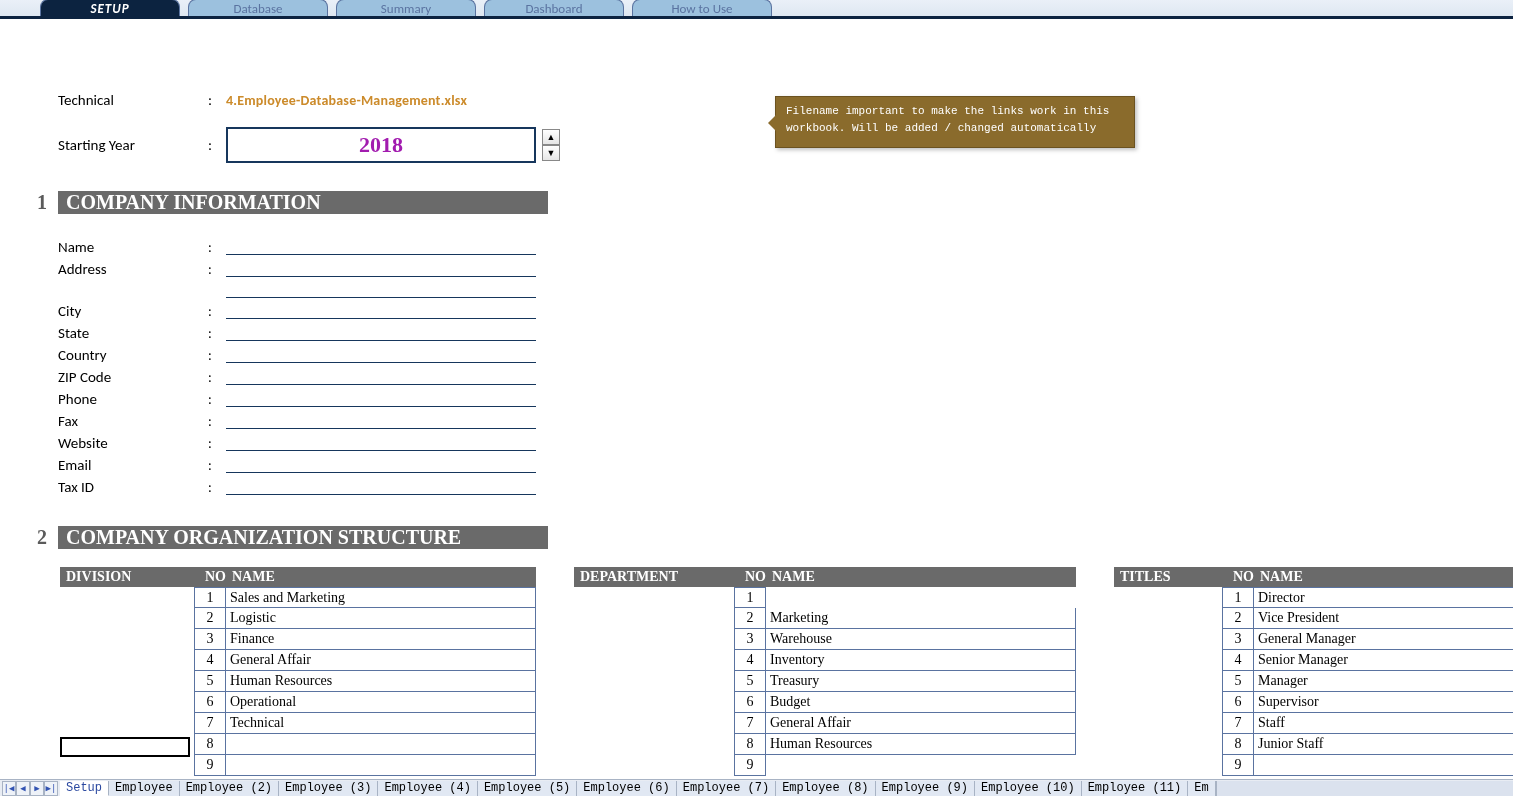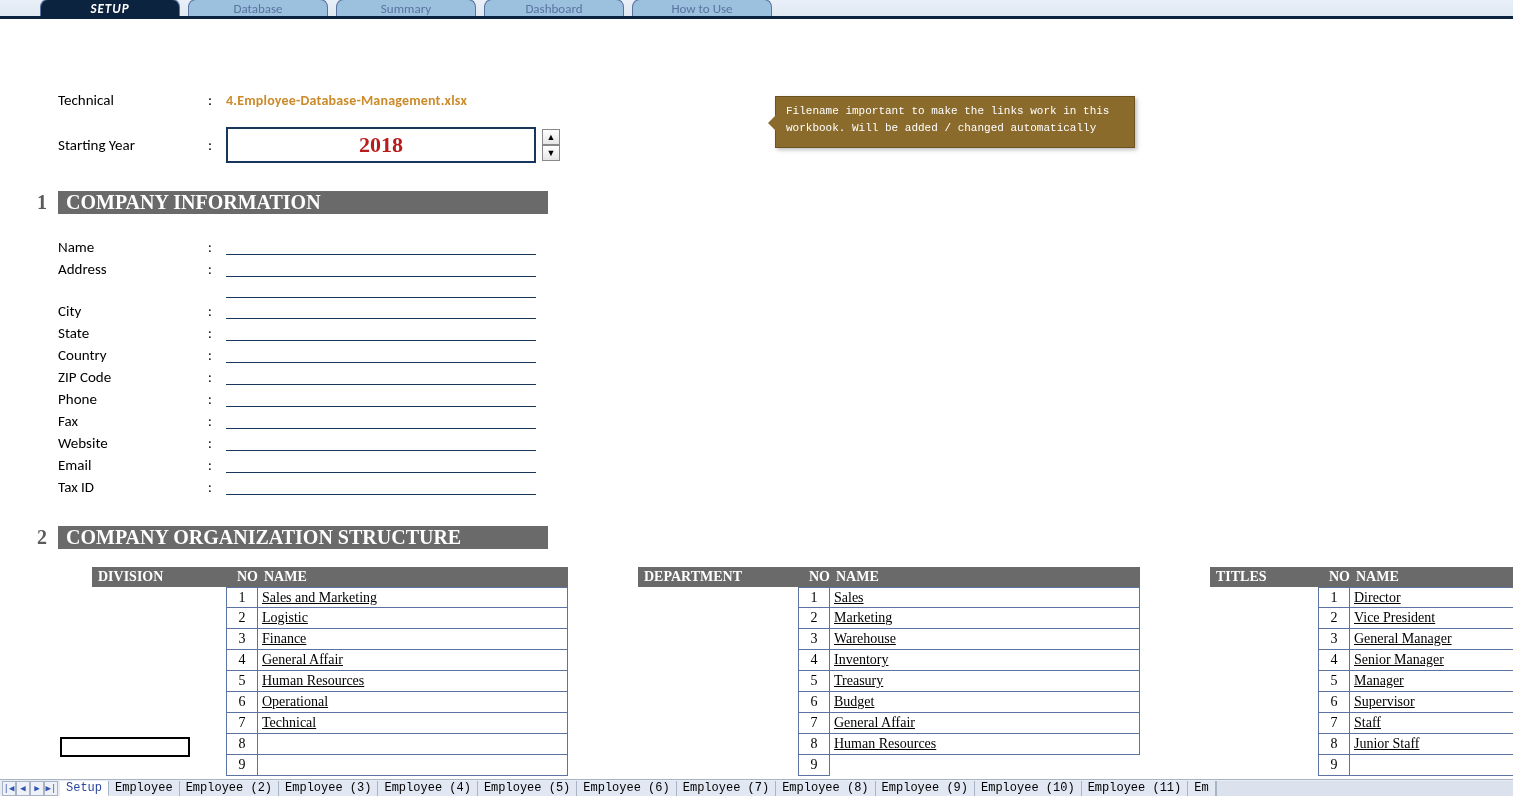--- a/index.html
+++ b/index.html
@@ -76,21 +76,21 @@
     width: 310px;
     height: 36px;
     border: 2px solid #16365c;
     background: #fff;
     display: flex;
     align-items: center;
     justify-content: center;
     font-family: "Times New Roman", serif;
     font-size: 22px;
     font-weight: bold;
-    color: #b91c1c;
+    color: #a21caf;
   }
   .spin { display: flex; flex-direction: column; margin-left: 6px; }
   .spin button {
     width: 18px; height: 16px;
     border: 1px solid #888;
     background: linear-gradient(#fff,#e6e6e6);
     font-size: 9px;
     line-height: 12px;
     cursor: pointer;
     padding:0;
@@ -158,21 +158,21 @@
     border-right-color:#8a6b2c;
   }
 
   
   .org-tables {
     display: flex;
     margin-left: 60px;
     margin-top: 18px;
     gap: 0;
   }
-  .org-table { margin-right: 38px; margin-left: 32px; }
+  .org-table { margin-right: 38px; }
   .tbl-head {
     display: flex;
     background: #6a6a6a;
     color: #fff;
     font-family: "Times New Roman", serif;
     font-weight: bold;
     font-size: 14px;
     height: 20px;
     align-items: center;
   }
@@ -186,21 +186,21 @@
     font-family: "Times New Roman", serif;
     font-size: 14px;
   }
   .tbody .c {
     border: 1px solid #5a73a0;
     border-top: none;
     display: flex;
     align-items: center;
   }
   .tbody .c.no { justify-content: center; }
-  .tbody .c.name { padding-left: 4px; text-decoration: underline; }
+  .tbody .c.name { padding-left: 4px; }
   .tbody .trow:first-child .c { border-top: 1px solid #5a73a0; }
 
   .w-left-1  { width: 134px; } 
   .w-no      { width: 32px; }
   .w-name    { width: 310px; }
 
   
   .sheet-tabs {
     position: absolute;
     left: 0; right: 0;
@@ -411,21 +411,20 @@
     <div class="org-table">
       <div class="tbl-head">
         <div class="col-div" style="width:160px">DEPARTMENT</div>
         <div class="col-no w-no">NO</div>
         <div class="col-name w-name">NAME</div>
       </div>
       <div class="tbody" id="department-body">
           <div class="trow">
             <div style="width: 160px;"></div>
             <div class="c no w-no">1</div>
-            <div class="c name w-name" style="border-left: none;">Sales</div>
           </div>
           <div class="trow">
             <div style="width: 160px;"></div>
             <div class="c no w-no">2</div>
             <div class="c name w-name" style="border-left: none;">Marketing</div>
           </div>
           <div class="trow">
             <div style="width: 160px;"></div>
             <div class="c no w-no">3</div>
             <div class="c name w-name" style="border-left: none;">Warehouse</div>

